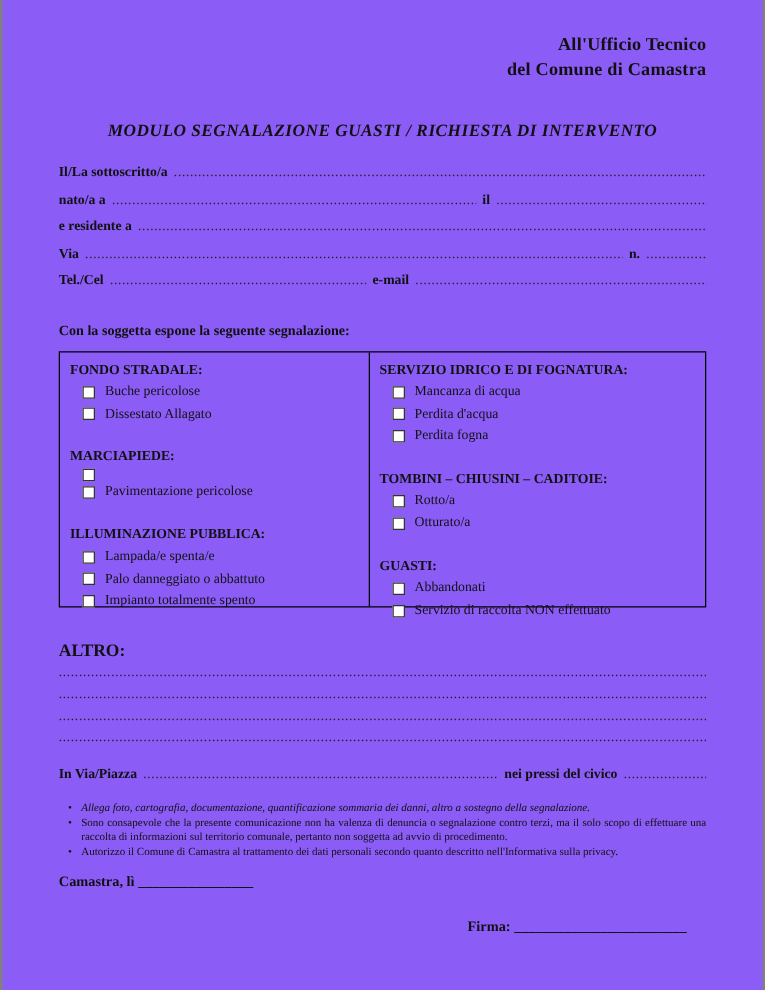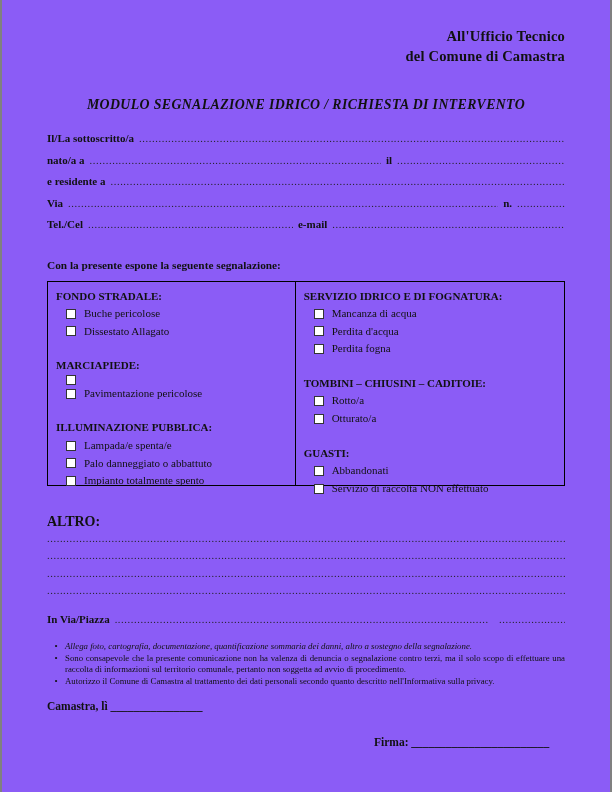--- a/index.html
+++ b/index.html
@@ -75,21 +75,21 @@
 </head>
 <body>
 
 <div class="page">
 
   <div class="recipient">
     <div>All'Ufficio Tecnico</div>
     <div>del Comune di Camastra</div>
   </div>
 
-  <div class="form-title">MODULO SEGNALAZIONE IDRICO / RICHIESTA DI INTERVENTO</div>
+  <div class="form-title">MODULO SEGNALAZIONE GUASTI / RICHIESTA DI INTERVENTO</div>
 
   <div class="fields">
     <div class="frow">
       <span class="lbl">Il/La sottoscritto/a</span>
         <span class="gap"></span>
       <span class="dots grow dotfill">................................................................................................................................................................................................................................................................................................................................................................................................................</span>
     </div>
     <div class="frow">
       <span class="lbl">nato/a a</span>
         <span class="gap"></span>
@@ -117,21 +117,21 @@
       <span class="lbl">Tel./Cel</span>
         <span class="gap"></span>
       <span class="dots fix205 dotfill">................................................................................................................................................................................................................................................................................................................................................................................................................</span>
         <span class="gap"></span>
       <span class="lbl">e-mail</span>
         <span class="gap"></span>
       <span class="dots grow dotfill">................................................................................................................................................................................................................................................................................................................................................................................................................</span>
     </div>
   </div>
 
-  <div class="intro">Con la presente espone la seguente segnalazione:</div>
+  <div class="intro">Con la soggetta espone la seguente segnalazione:</div>
 
   <div class="cbtable">
     <div class="cbcol left">
       <div class="cbgroup">
         <div class="cbheading">FONDO STRADALE:</div>
         <div class="cbitem">
             <span class="cbbox"></span>
             <span>Buche pericolose</span>
           </div>
         <div class="cbitem">
@@ -220,20 +220,21 @@
     <div class="dotline">
         <span class="dots dotfill" style="display:block;">................................................................................................................................................................................................................................................................................................................................................................................................................</span>
       </div>
   </div>
 
   <div class="viapiazza frow">
     <span class="lbl">In Via/Piazza</span>
       <span class="gap"></span>
     <span class="dots grow dotfill">................................................................................................................................................................................................................................................................................................................................................................................................................</span>
       <span class="gap"></span>
+    <span class="lbl">nei pressi del civico</span>
       <span class="gap"></span>
     <span class="dots fix68 dotfill">................................................................................................................................................................................................................................................................................................................................................................................................................</span>
   </div>
 
   <div class="notes">
     <div class="note italic">
       <span class="bullet">•</span>
       <span class="note-text">Allega foto, cartografia, documentazione, quantificazione sommaria dei danni, altro a sostegno della segnalazione.</span>
     </div>
     <div class="note">

